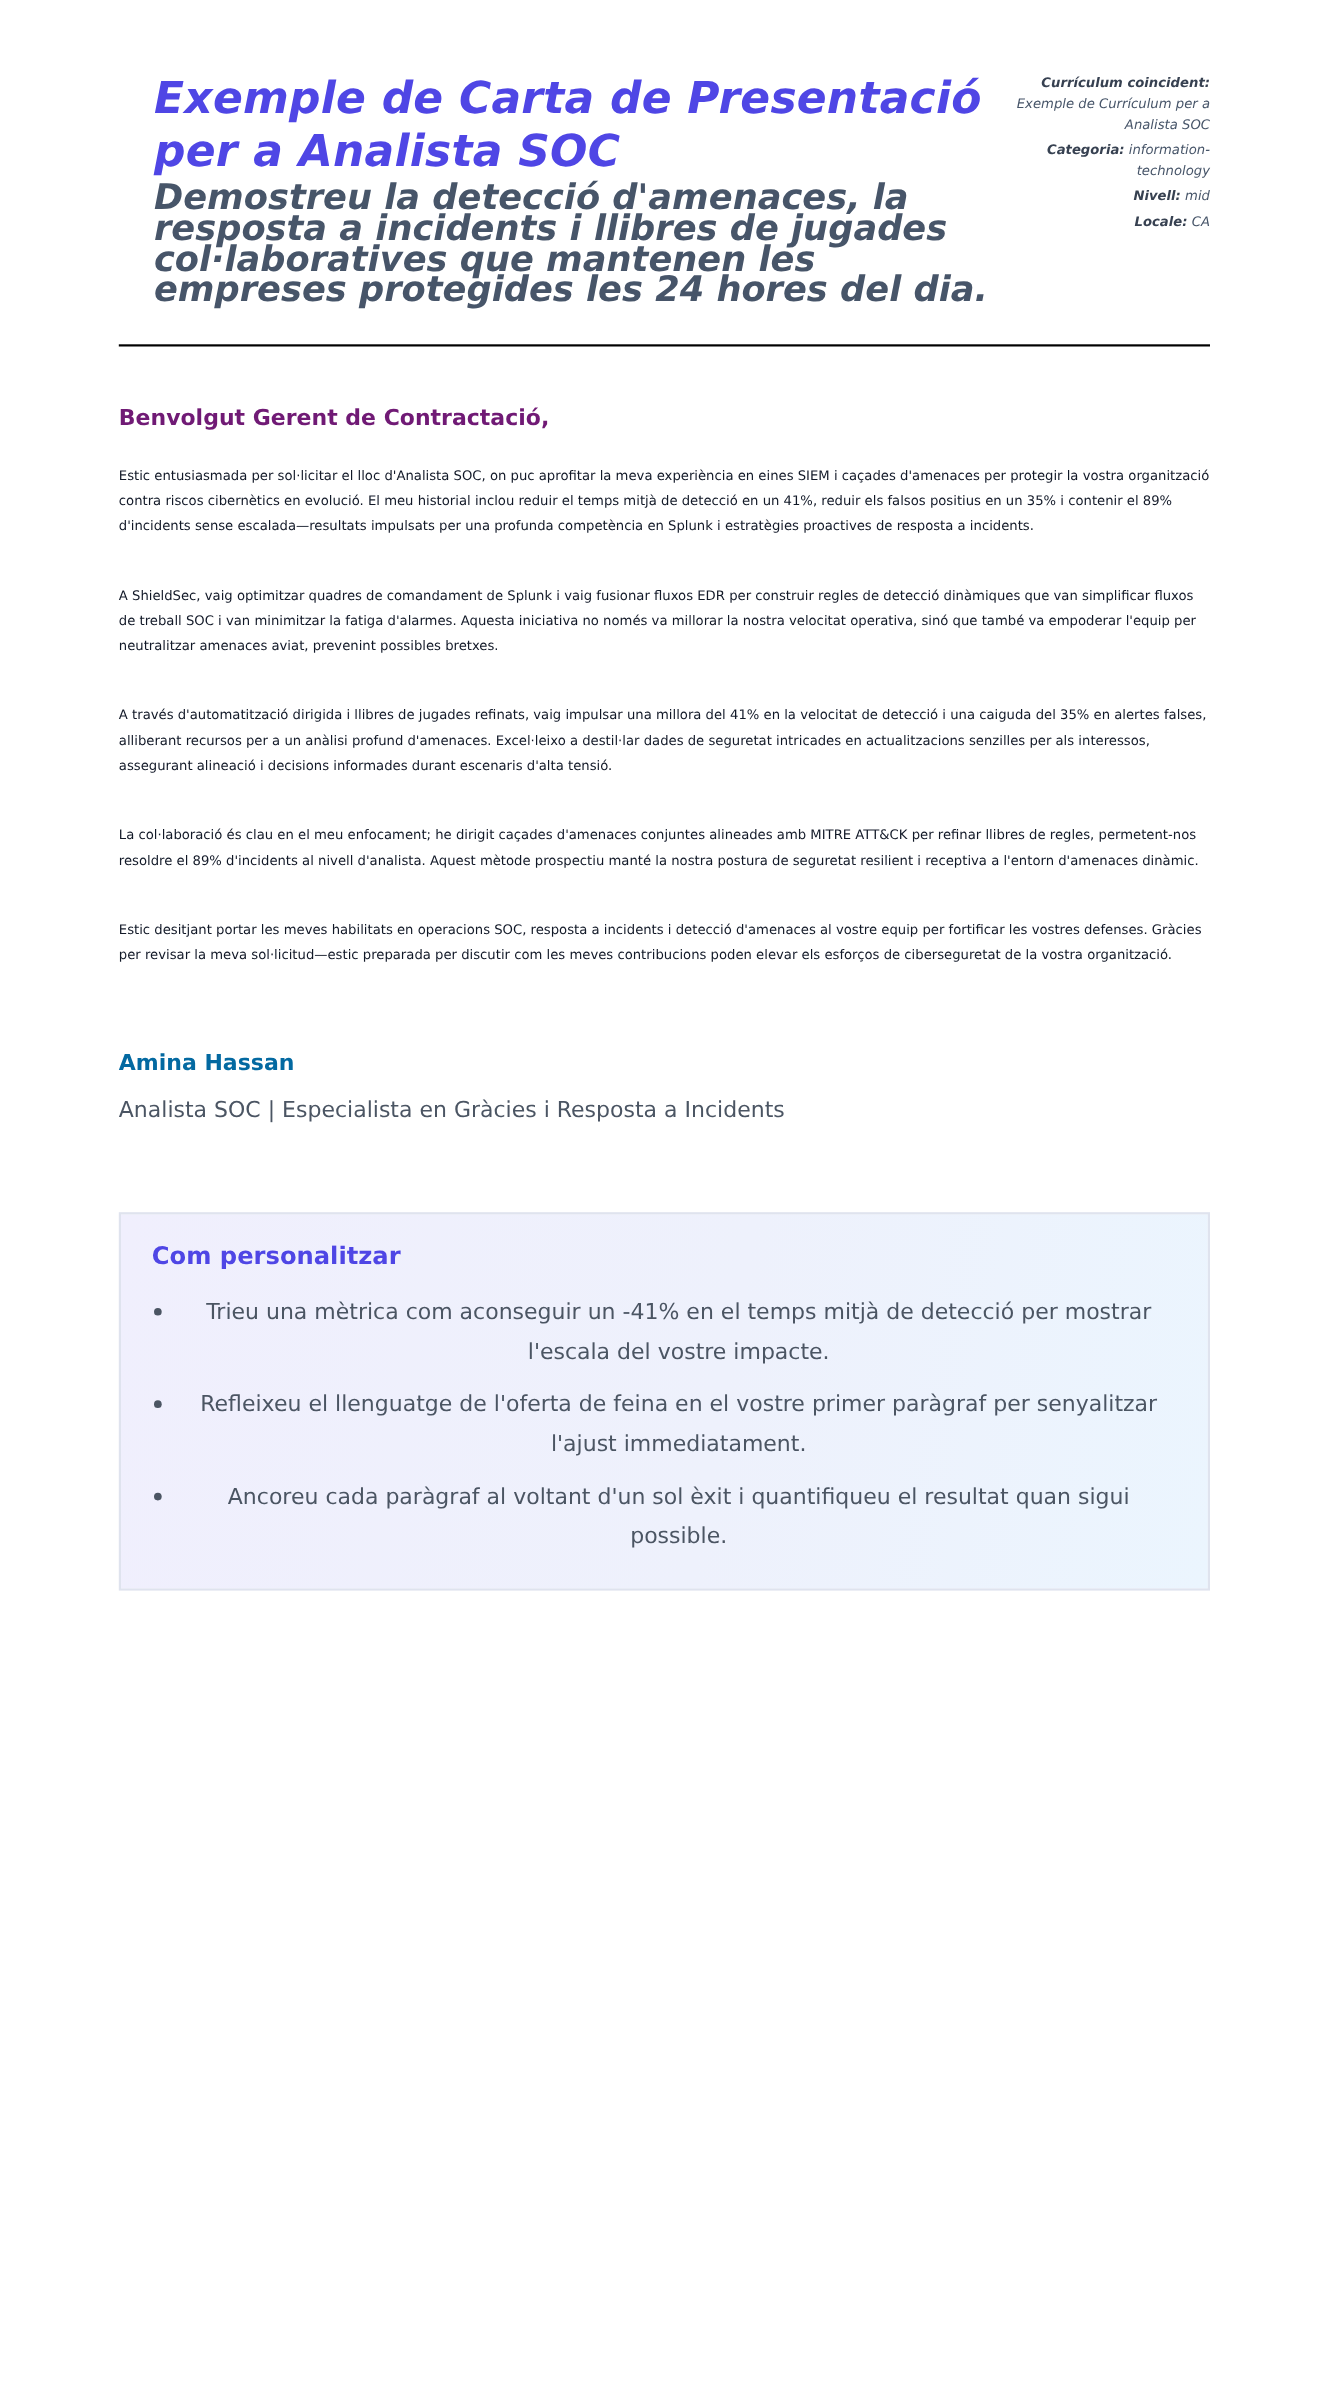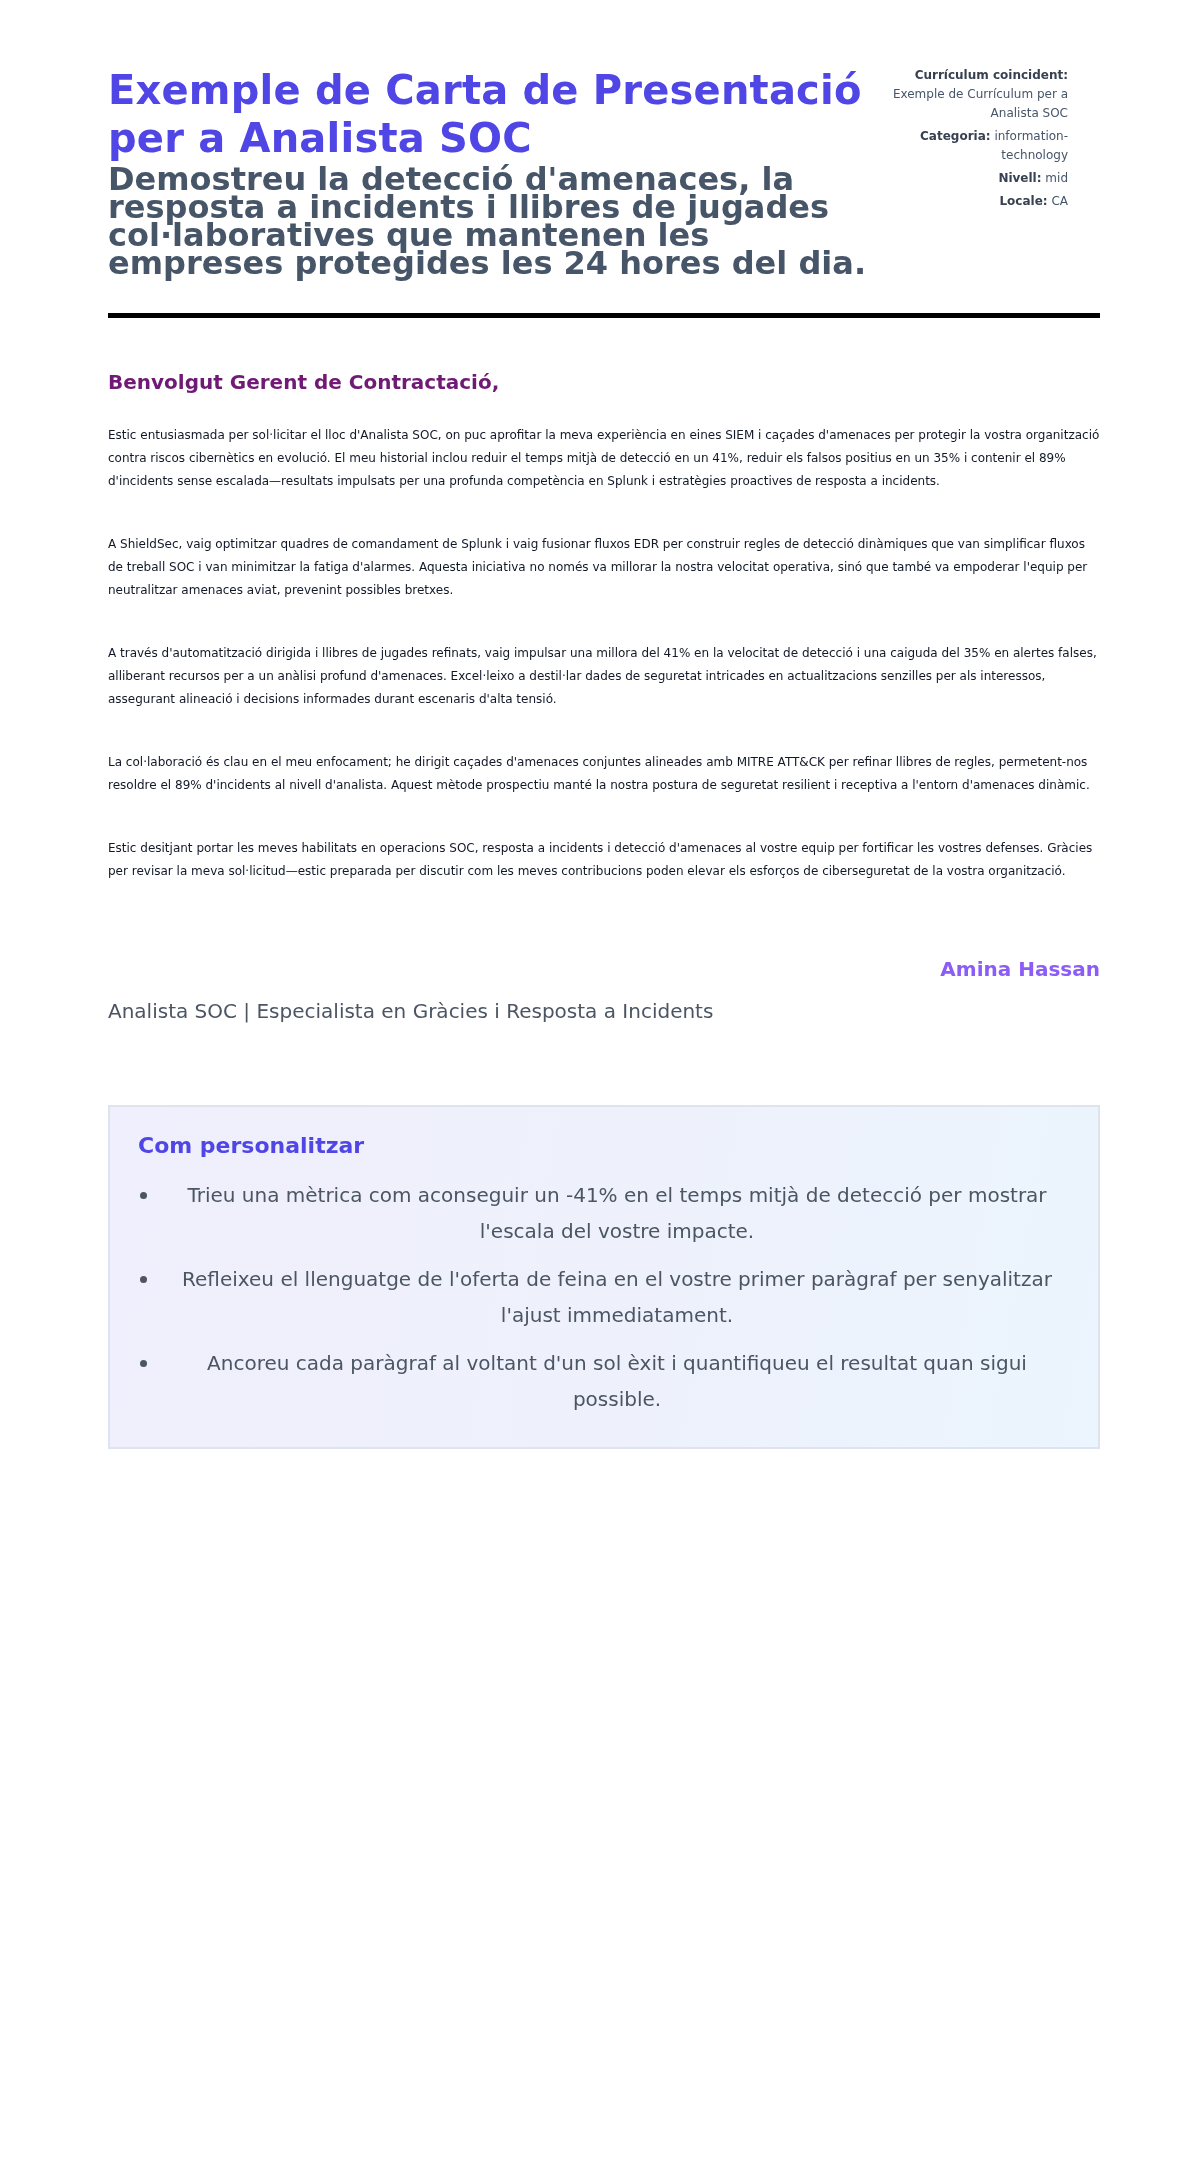--- a/index.html
+++ b/index.html
@@ -9,24 +9,25 @@
     min-height: 2183px;
     font-family: "DejaVu Sans", sans-serif;
     color: #111827;
   }
   .page {
     padding: 66px 100px 60px 108px;
     width: 1200px;
   }
   .header {
     display: flex;
-    justify-content: flex-start;
+    justify-content: flex-end;
     align-items: flex-start;
     padding-bottom: 36px;
-    border-bottom: 5px solid #000000;
+    border-bottom: 2px solid #000000;
+    font-style: italic;
   }
   .header-left { width: 760px; }
   .title {
     font-size: 40px;
     line-height: 48px;
     font-weight: bold;
     color: #4f46e5;
     letter-spacing: 0.2px;
   }
   .subtitle {
@@ -57,23 +58,22 @@
     margin-top: 28px;
     font-size: 12px;
     line-height: 23px;
     color: #111827;
   }
   .body-para + .body-para { margin-top: 40px; }
   .signature { margin-top: 72px; }
   .sig-name {
     font-size: 20px;
     font-weight: bold;
-    color: #8b5cf6;
+    color: #0369a1;
     line-height: 28px;
-    text-align: right;
   }
   .sig-title {
     margin-top: 14px;
     font-size: 20px;
     color: #4b5563;
     line-height: 28px;
   }
   .tags {
     margin-top: 56px;
     display: flex;

